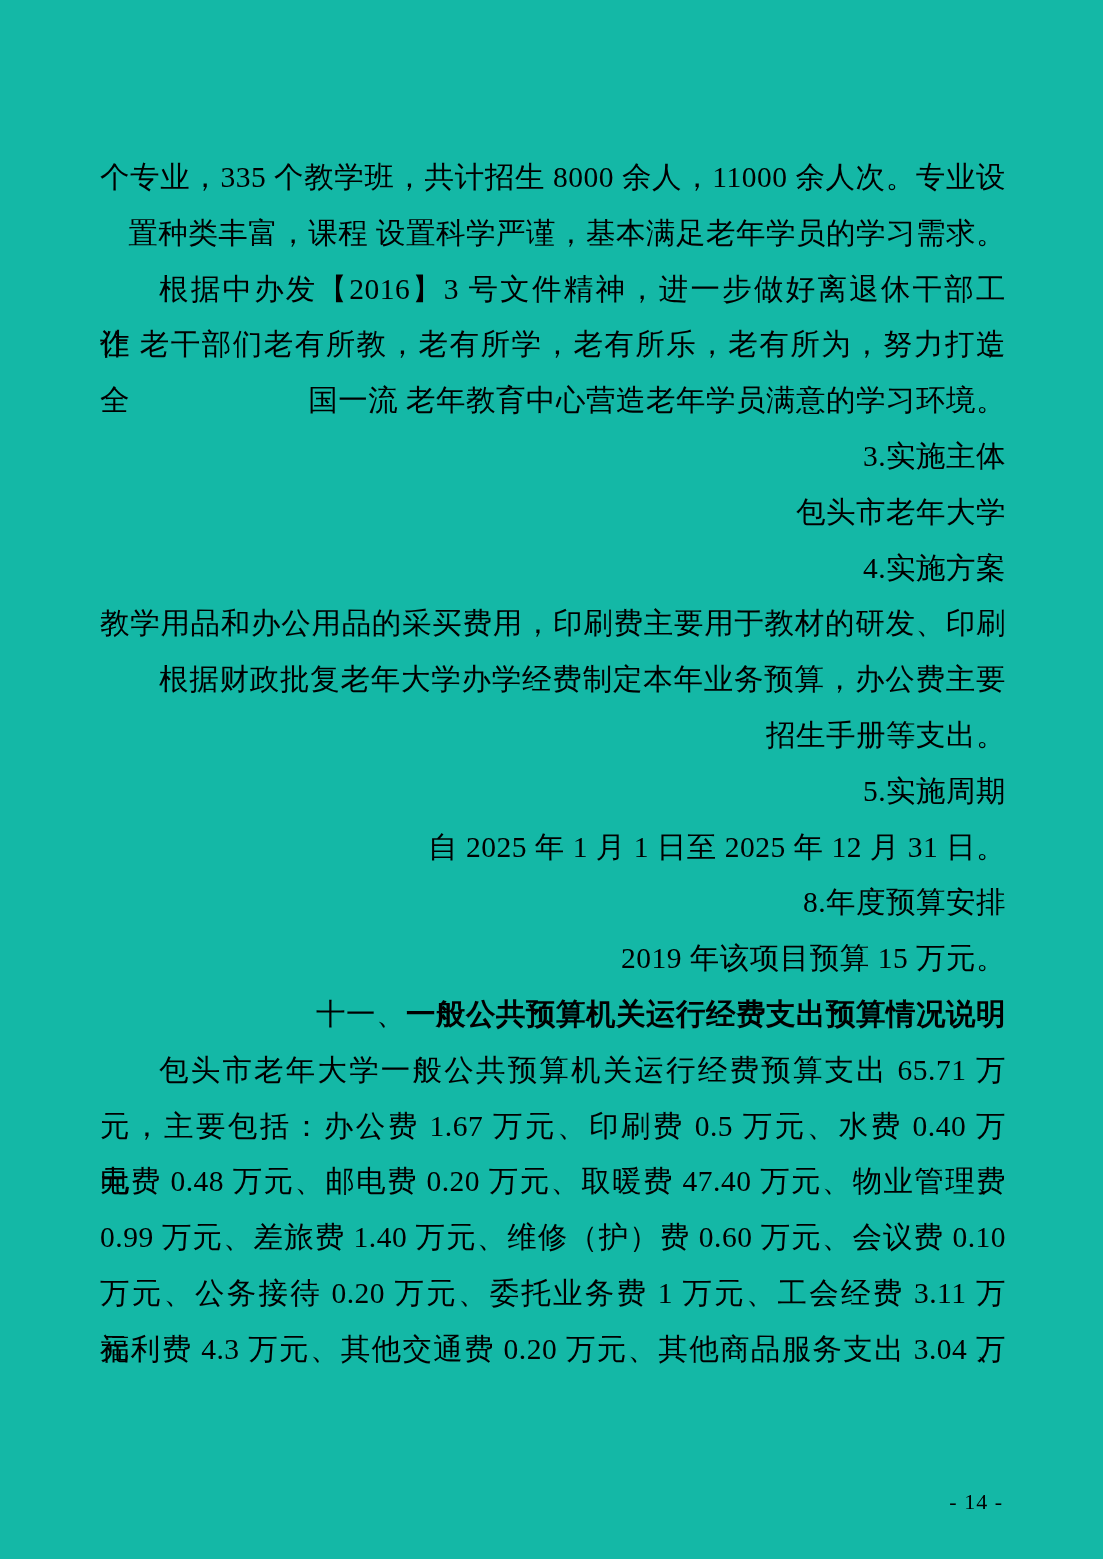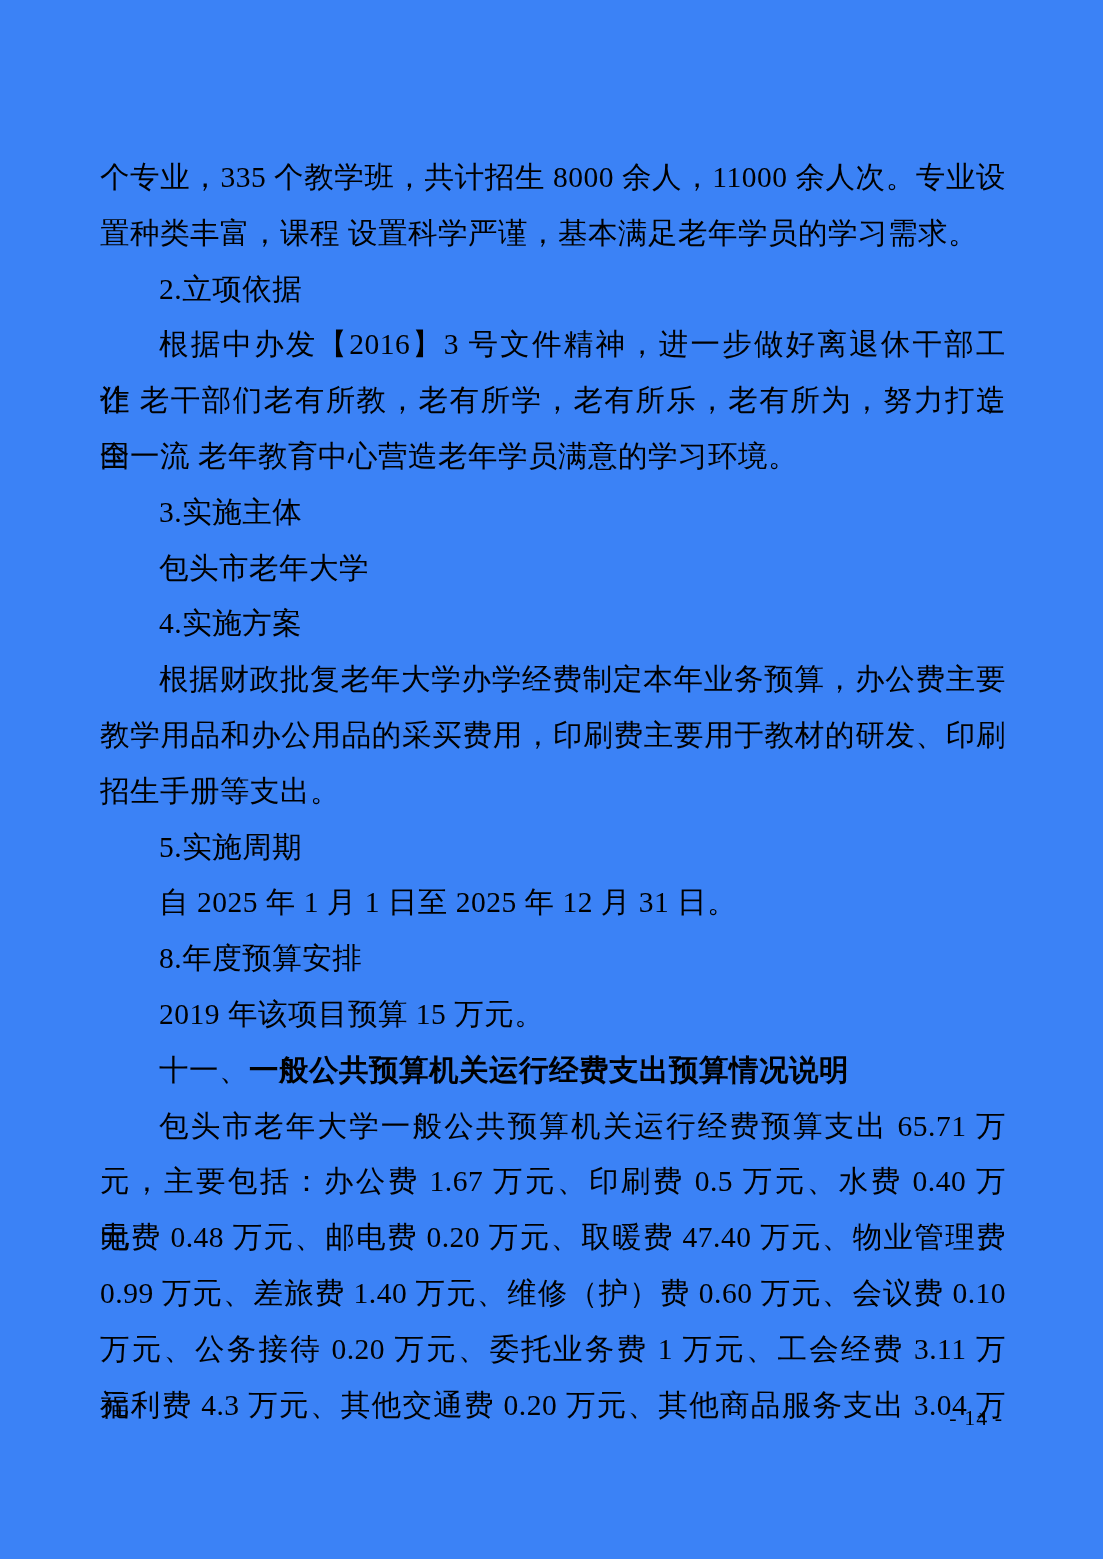--- a/index.html
+++ b/index.html
@@ -4,76 +4,75 @@
 <style>
   html, body {
     margin: 0;
     padding: 0;
     background: #ffffff;
   }
   .page {
     position: relative;
     width: 1103px;
     height: 1559px;
-    background: #3b82f6;
+    background: #14b8a6;
     color: #000000;
     font-family: "Liberation Serif", "DejaVu Serif", serif;
     overflow: hidden;
   }
   .doc-body {
     position: absolute;
     left: 100px;
     top: 150px;
     width: 906px;
   }
   .line {
     font-size: 29.5px;
     line-height: 55.8px;
     height: 55.8px;
-    text-align: left;
+    text-align: right;
     letter-spacing: 0.5px;
   }
   .line.indent {
     text-indent: 59px;
   }
   .line.justify {
     text-align: justify;
     text-align-last: justify;
     text-justify: inter-character;
   }
   .seg.bold {
     font-weight: bold;
   }
   .page-number {
     position: absolute;
     right: 100px;
-    top: 1404px;
+    top: 1488px;
     font-size: 22px;
     line-height: 28px;
     font-family: "Liberation Serif", "DejaVu Serif", serif;
     color: #000000;
     letter-spacing: 1px;
   }
 </style>
 </head>
 <body>
 
 <div class="page">
   <div class="doc-body">
       <div class="line justify"><span class="seg">个专业，335 个教学班，共计招生 8000 余人，11000 余人次。专业设</span></div>
       <div class="line"><span class="seg">置种类丰富，课程 设置科学严谨，基本满足老年学员的学习需求。</span></div>
-      <div class="line indent"><span class="seg">2.立项依据</span></div>
       <div class="line indent justify"><span class="seg">根据中办发【2016】3 号文件精神，进一步做好离退休干部工作，</span></div>
       <div class="line justify"><span class="seg">让 老干部们老有所教，老有所学，老有所乐，老有所为，努力打造全</span></div>
       <div class="line"><span class="seg">国一流 老年教育中心营造老年学员满意的学习环境。</span></div>
       <div class="line indent"><span class="seg">3.实施主体</span></div>
       <div class="line indent"><span class="seg">包头市老年大学</span></div>
       <div class="line indent"><span class="seg">4.实施方案</span></div>
+      <div class="line justify"><span class="seg">教学用品和办公用品的采买费用，印刷费主要用于教材的研发、印刷</span></div>
       <div class="line indent justify"><span class="seg">根据财政批复老年大学办学经费制定本年业务预算，办公费主要</span></div>
-      <div class="line justify"><span class="seg">教学用品和办公用品的采买费用，印刷费主要用于教材的研发、印刷</span></div>
       <div class="line"><span class="seg">招生手册等支出。</span></div>
       <div class="line indent"><span class="seg">5.实施周期</span></div>
       <div class="line indent"><span class="seg">自 2025 年 1 月 1 日至 2025 年 12 月 31 日。</span></div>
       <div class="line indent"><span class="seg">8.年度预算安排</span></div>
       <div class="line indent"><span class="seg">2019 年该项目预算 15 万元。</span></div>
       <div class="line indent"><span class="seg">十一、</span><span class="seg bold">一般公共预算机关运行经费支出预算情况说明</span></div>
       <div class="line indent justify"><span class="seg">包头市老年大学一般公共预算机关运行经费预算支出 65.71 万</span></div>
       <div class="line justify"><span class="seg">元，主要包括：办公费 1.67 万元、印刷费 0.5 万元、水费 0.40 万元、</span></div>
       <div class="line justify"><span class="seg">电费 0.48 万元、邮电费 0.20 万元、取暖费 47.40 万元、物业管理费</span></div>
       <div class="line justify"><span class="seg">0.99 万元、差旅费 1.40 万元、维修（护）费 0.60 万元、会议费 0.10</span></div>

